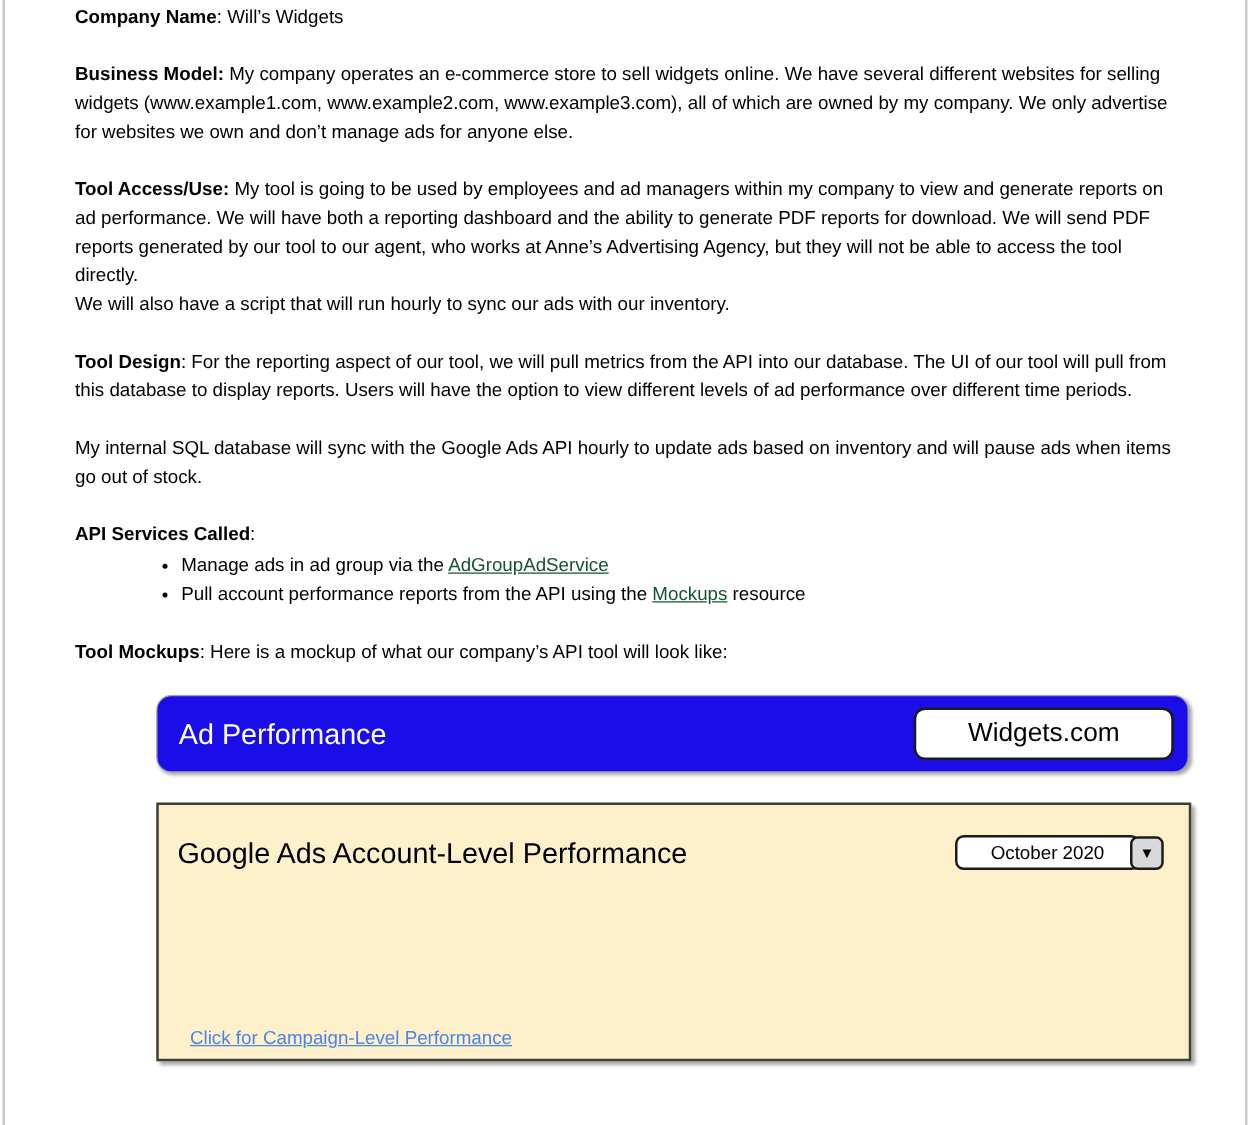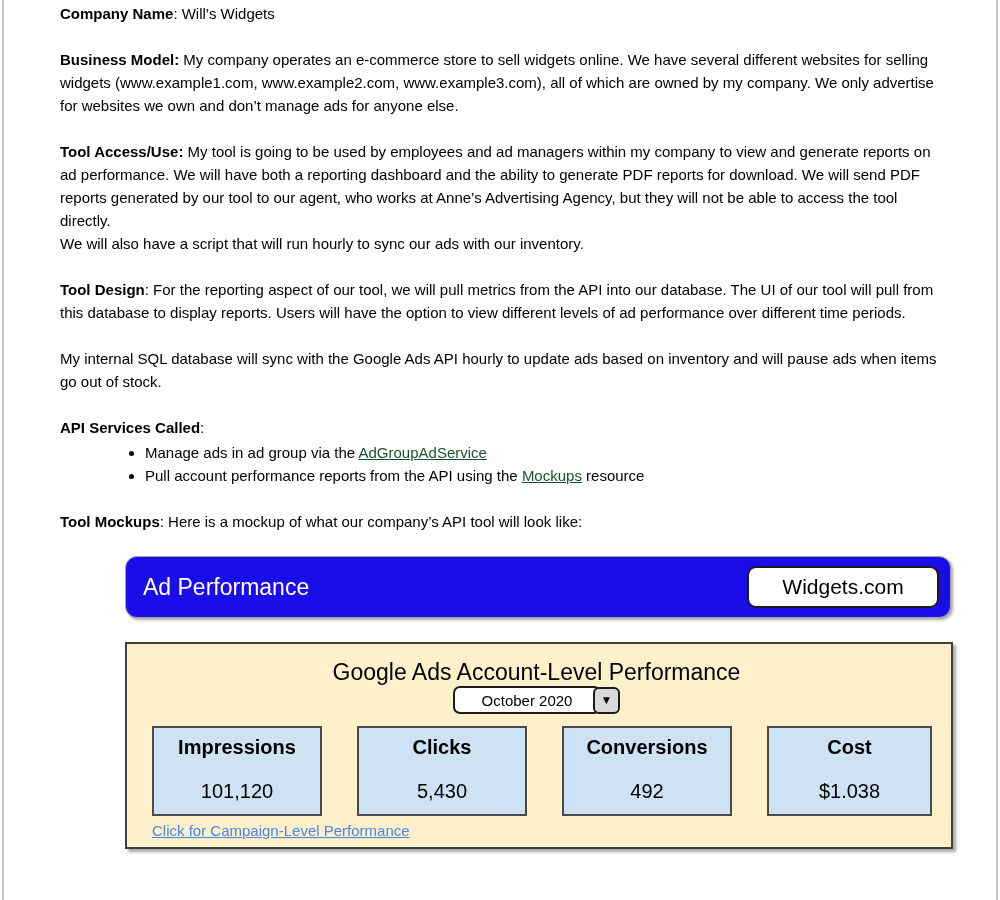--- a/index.html
+++ b/index.html
@@ -24,31 +24,31 @@
   .mockup-header {
     position: relative; margin-left: 65px; width: 826px; height: 62px;
     background: #1A0DE8; border: 1px solid #a3a3a3; border-radius: 12px;
     box-shadow: 2px 2px 3px rgba(0,0,0,0.35);
     display: flex; align-items: center; justify-content: space-between;
     padding: 0 11px 0 17px; margin-bottom: 24px;
   }
   .mockup-header-title { color: #ffffff; font-size: 23px; }
   .widgets-btn {
     background: #ffffff; border: 2px solid #1b1b1b; border-radius: 9px;
-    width: 192px; height: 42px; font-family: "Liberation Sans", sans-serif;
+    width: 208px; height: 42px; font-family: "Liberation Sans", sans-serif;
     font-size: 21px; color: #000; cursor: pointer;
   }
 
   
   .panel {
     position: relative; margin-left: 65px; width: 828px; height: 207px;
     background: #FDF0CA; border: 2px solid #3f3f36;
     box-shadow: 3px 3px 3px rgba(0,0,0,0.35);
   }
-  .panel-top { display: flex; align-items: center; justify-content: space-between; padding: 15px 20px 0 15px; flex-direction: column; }
+  .panel-top { display: flex; align-items: center; justify-content: space-between; padding: 24px 20px 0 15px; }
   .panel-title { font-size: 23px; }
   .dropdown { display: flex; align-items: center; cursor: pointer; }
   .dd-field {
     background: #ffffff; border: 2px solid #1b1b1b; border-radius: 7px;
     width: 148px; height: 28px; display: flex; align-items: center; justify-content: center;
     font-size: 15px;
   }
   .dd-btn {
     background: #d9d9d9; border: 2px solid #1b1b1b; border-radius: 6px;
     width: 27px; height: 27px; margin-left: -8px;
@@ -103,34 +103,16 @@
     <div class="panel-top">
       <span class="panel-title">Google Ads Account-Level Performance</span>
       <div class="dropdown">
         <span class="dd-field">October 2020</span>
         <span class="dd-btn">
           <span class="dd-arrow">▼</span>
         </span>
       </div>
     </div>
 
-    <div class="cards">
-      <div class="card">
-        <div class="card-label">Impressions</div>
-        <div class="card-value">101,120</div>
-      </div>
-      <div class="card">
-        <div class="card-label">Clicks</div>
-        <div class="card-value">5,430</div>
-      </div>
-      <div class="card">
-        <div class="card-label">Conversions</div>
-        <div class="card-value">492</div>
-      </div>
-      <div class="card">
-        <div class="card-label">Cost</div>
-        <div class="card-value">$1.038</div>
-      </div>
-    </div>
 
     <a class="panel-link">Click for Campaign-Level Performance</a>
   </div>
 </div>
 
 </body></html>

